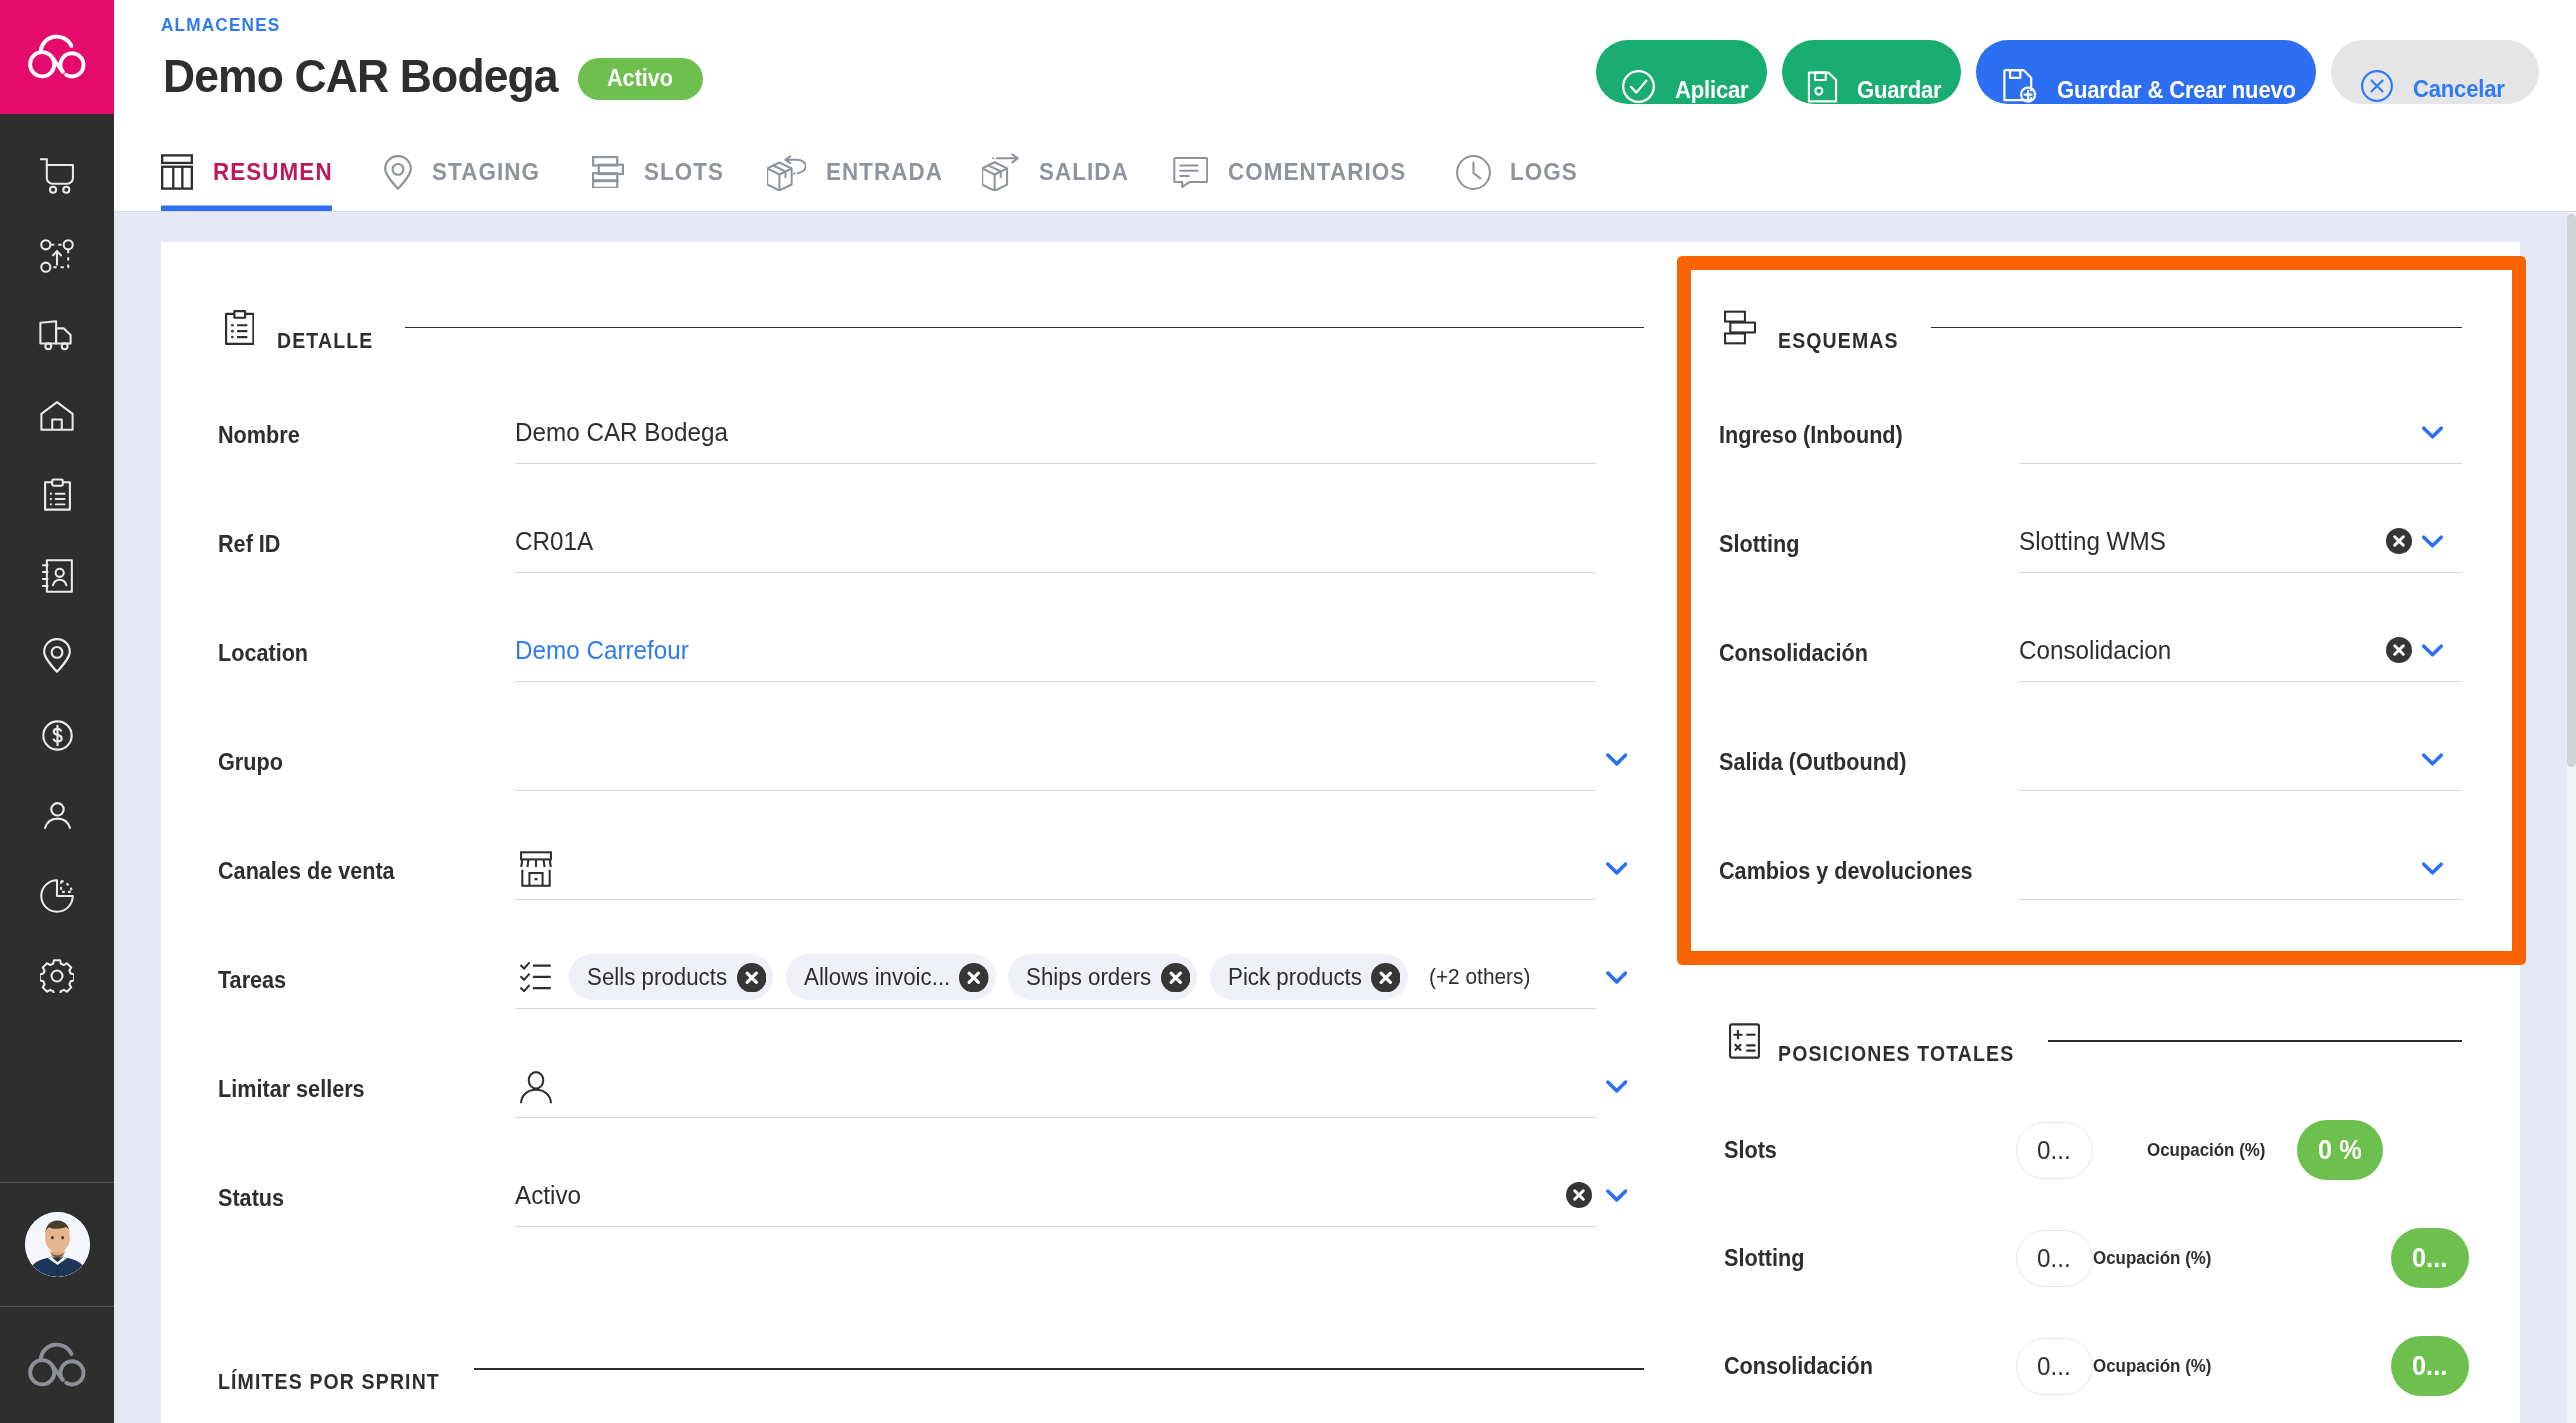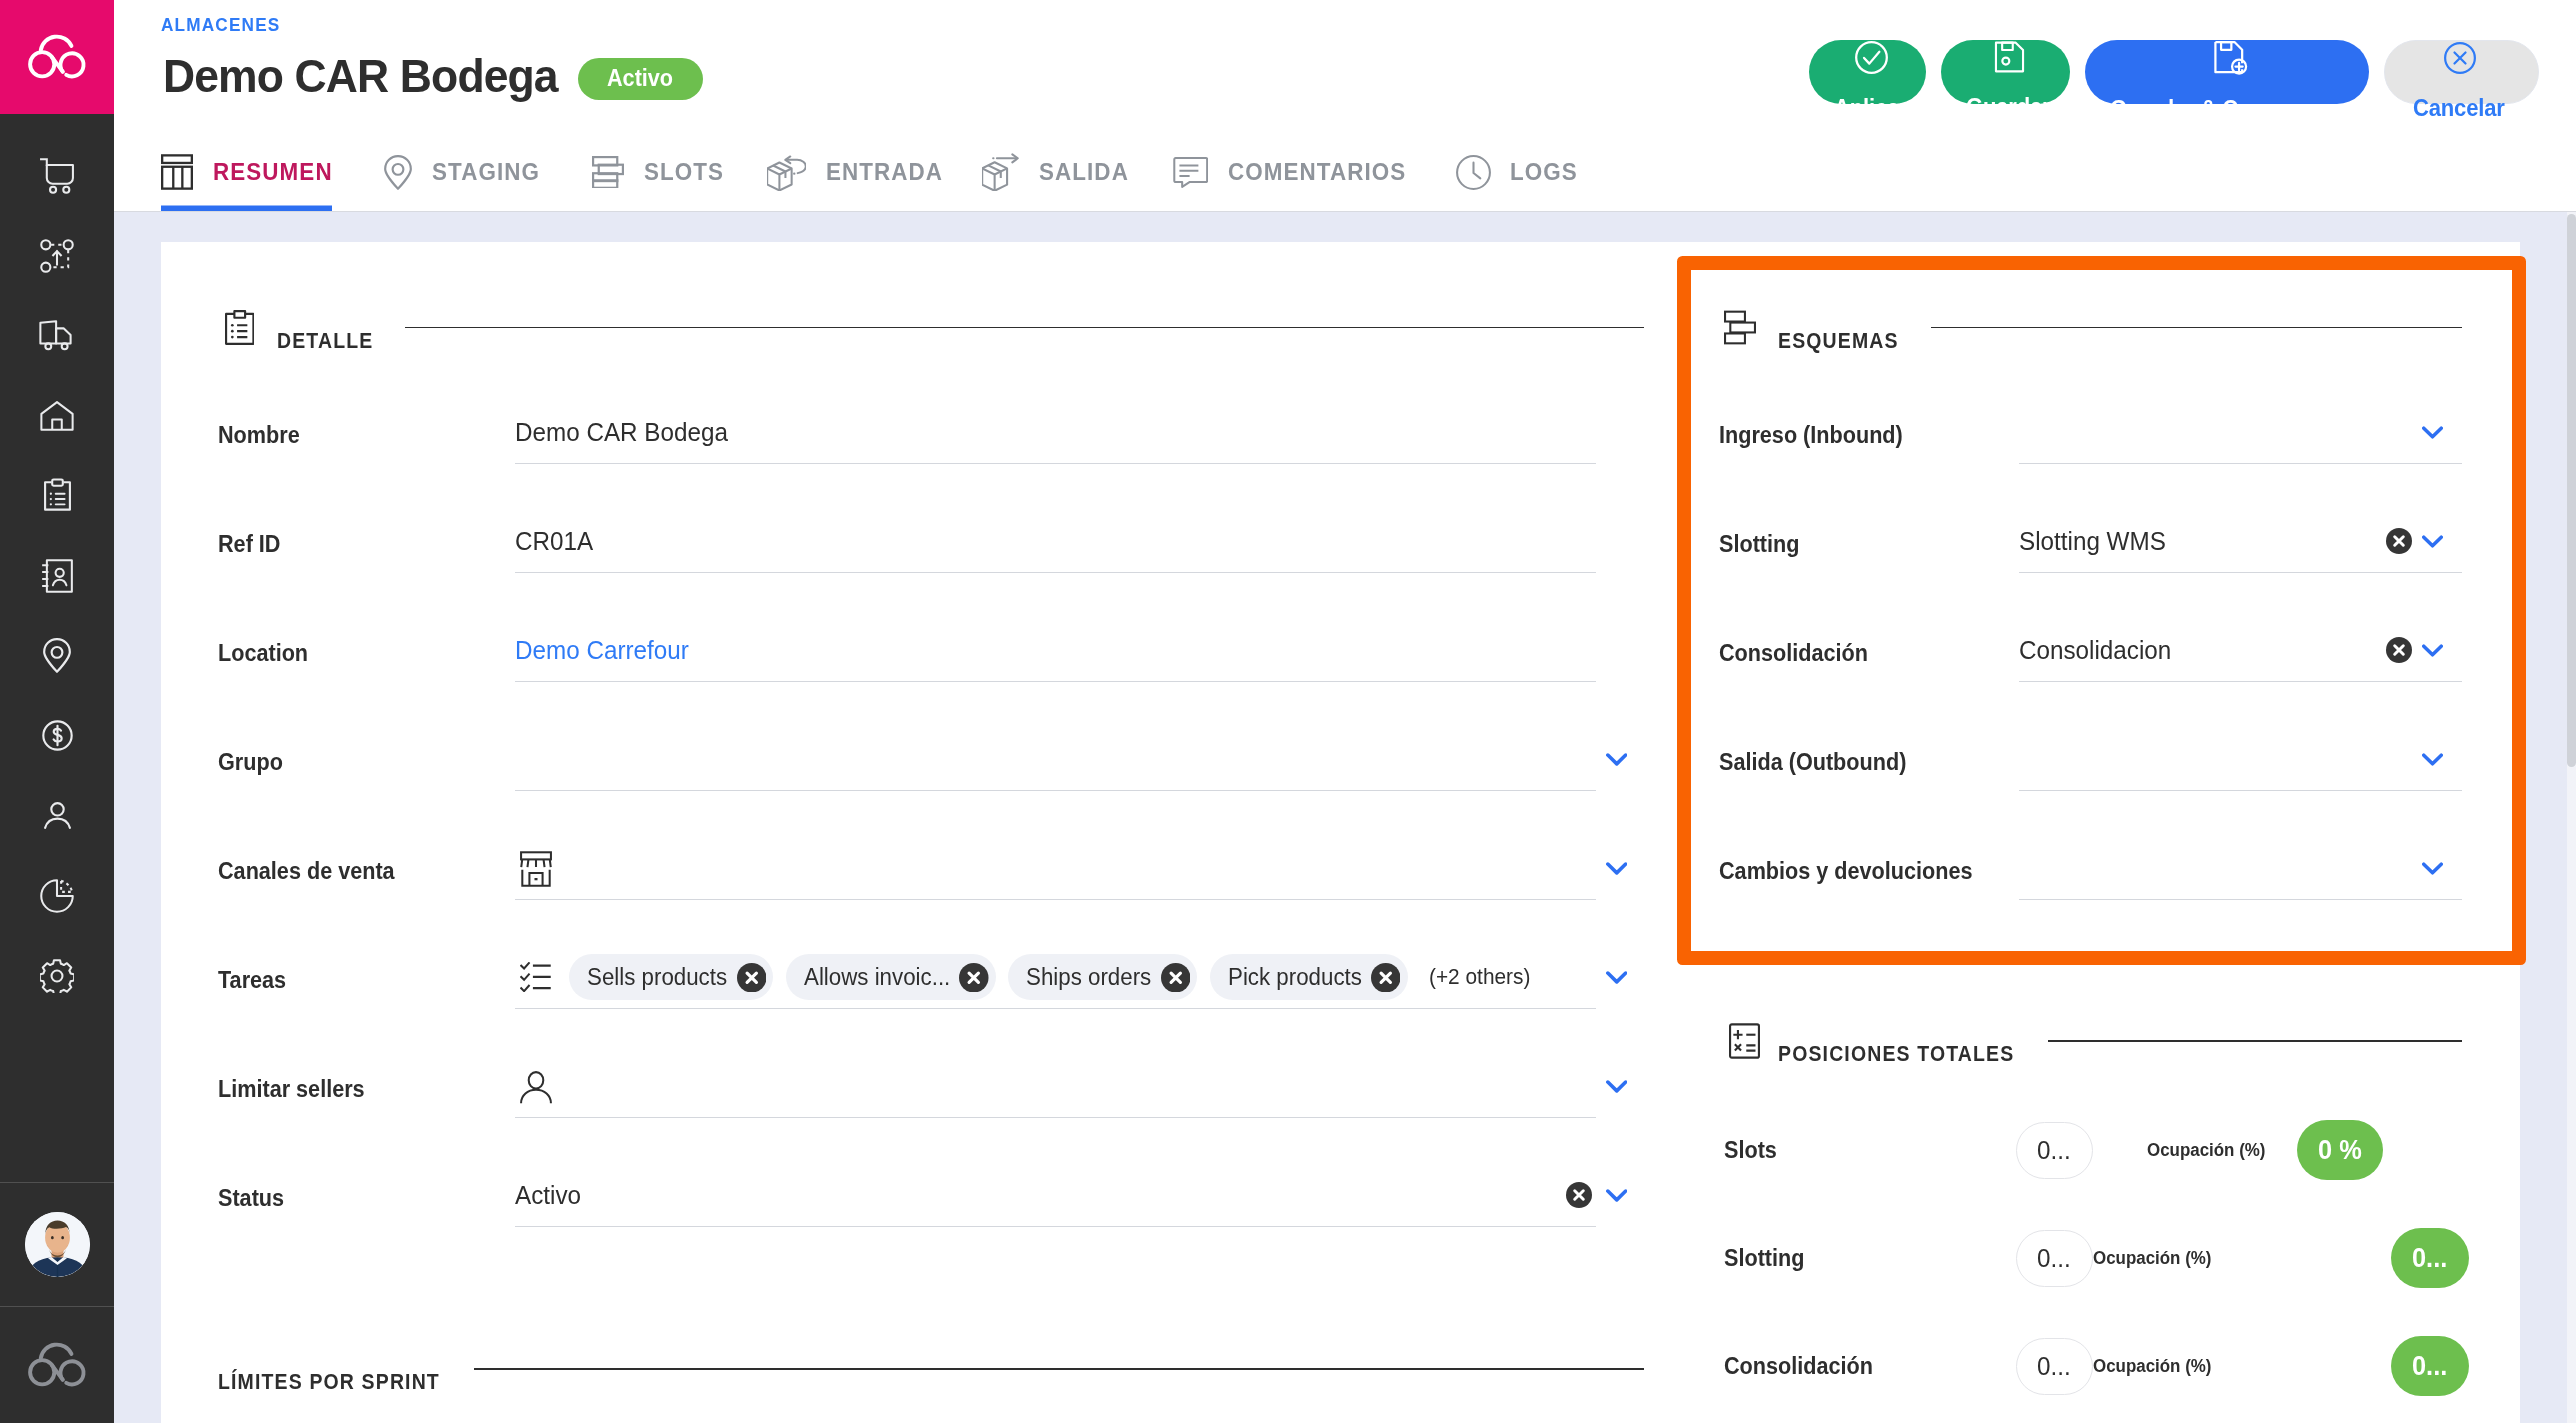--- a/index.html
+++ b/index.html
@@ -20,21 +20,21 @@
   
   .main{flex:1 1 auto;display:flex;flex-direction:column;min-width:0;}
   .topbar{height:212px;flex:0 0 212px;background:#fff;border-bottom:0.9px solid #d8dae0;position:relative;}
   .crumb{position:absolute;left:47px;top:6px;color:#2f7bf6;font-size:19px;font-weight:700;letter-spacing:1.3px;margin-top:8px;}
   .title-row{position:absolute;left:49px;top:52px;display:flex;align-items:center;gap:19.7px;}
   .title{font-size:46px;font-weight:700;color:#2e2e2e;letter-spacing:-0.9px;line-height:1.05;}
   .badge-active{background:#6dbf4e;color:#fff;font-size:23px;font-weight:700;border-radius:23px;padding:0 29.5px;height:42px;display:flex;align-items:center;margin-top:5.4px;}
 
   .actions{position:absolute;right:37px;top:40px;display:flex;align-items:center;gap:15px;}
   .btn-blue{letter-spacing:-0.7px;}
-  .btn{display:flex;align-items:center;gap:19px;border-radius:36px;height:64px;padding:0 18px 0 25px;font-size:24.5px;font-weight:700;letter-spacing:-0.2px;cursor:pointer;white-space:nowrap;flex-direction:column;}
+  .btn{display:flex;align-items:flex-end;gap:19px;border-radius:36px;height:64px;padding:0 18px 0 25px;font-size:24.5px;font-weight:700;letter-spacing:-0.2px;cursor:pointer;white-space:nowrap;}
   .btn-white{padding:0 32px 0 28px;}
   .btn-green{background:#1aad72;color:#fff;}
   .btn-blue{background:#2d6ff2;color:#fff;}
   .btn-white{background:#e5e5e5;color:#2f7bf6;border:1.4px solid #e3e6ed;}
 
   .tabs{position:absolute;left:47px;bottom:0;display:flex;align-items:flex-end;}
   .tab{display:flex;align-items:center;gap:19.7px;height:66px;color:#8f949b;font-size:23px;font-weight:700;letter-spacing:1.1px;cursor:pointer;padding-bottom:11.6px;margin-right:46px;}
   .tab.active{color:#be185d;box-shadow:inset 0 -5.4px 0 0 #2d6ff2;}
   .tab .ticon{display:flex;align-items:center;justify-content:center;}
   .tab:nth-child(1){margin-right:52px;}

